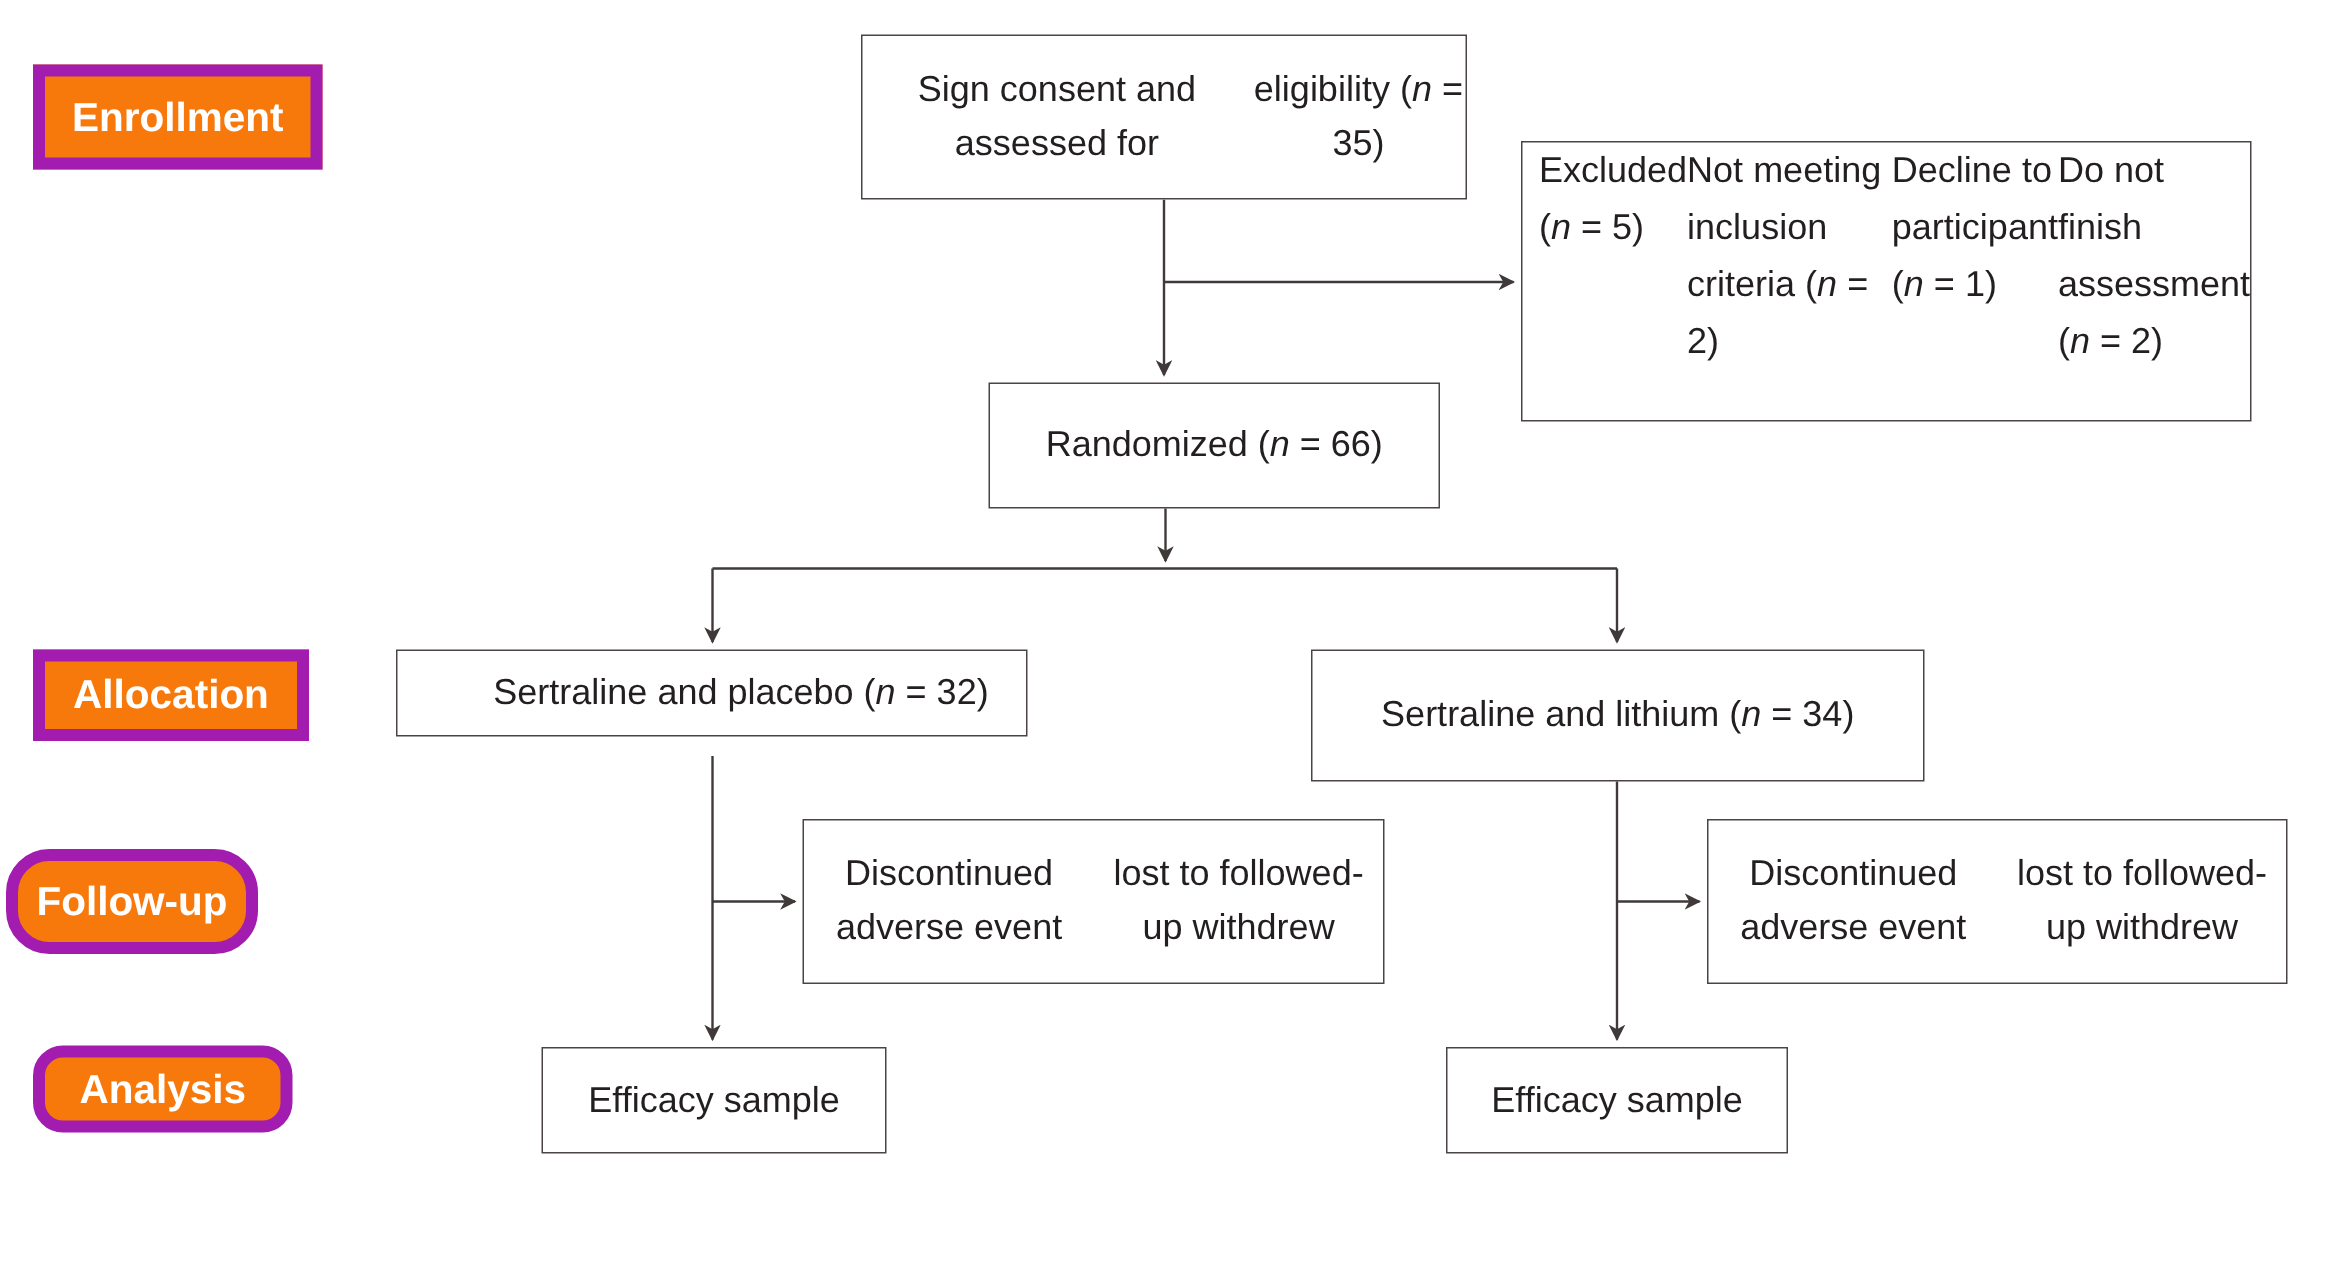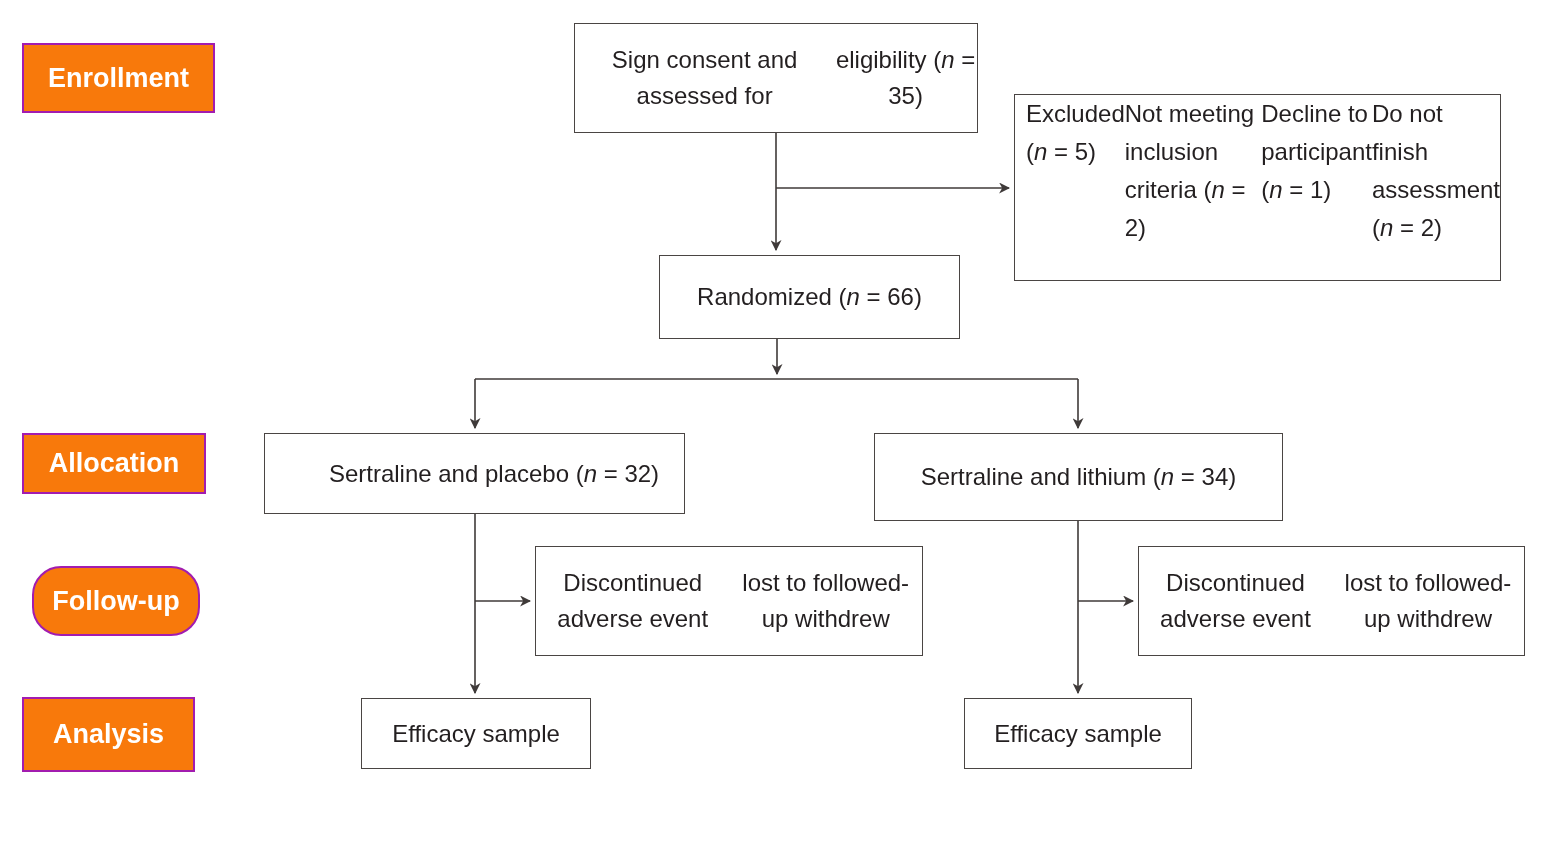--- a/index.html
+++ b/index.html
@@ -22,21 +22,21 @@
     width: 1550px; height: 850px;
   }
   .connectors line {
     stroke: var(--connector, #3F3A39);
     stroke-width: 1.6;
   }
   .stage {
     position: absolute;
     background: var(--stage-bg, #F8790B);
     color: var(--stage-text, #ffffff);
-    border: 2px solid #a21caf;
+    border: 8px solid #a21caf;
     display: flex;
     align-items: center;
     justify-content: center;
     font-weight: bold;
     font-size: 27px;
     box-sizing: border-box;
   }
   .box {
     position: absolute;
     background: #ffffff;
@@ -45,29 +45,29 @@
     align-items: center;
     justify-content: center;
     text-align: center;
     font-size: 24px;
     line-height: 1.5;
     box-sizing: border-box;
   }
   .box i { font-style: italic; }
   #stage-enrollment { left: 22px;  top: 43px;  width: 193px; height: 70px; }
   #stage-allocation { left: 22px;  top: 433px; width: 184px; height: 61px; }
-  #stage-followup   { left: 32px;  top: 566px; width: 168px; height: 70px; border-radius: 29px; }
-  #stage-analysis   { left: 22px;  top: 697px; width: 173px; height: 75px; }
+  #stage-followup   { left: 4px;  top: 566px; width: 168px; height: 70px; border-radius: 29px; }
+  #stage-analysis   { left: 22px;  top: 697px; width: 173px; height: 58px; border-radius: 20px; }
 
   #box-consent        { left: 574px;  top: 23px;  width: 404px; height: 110px; }
   #box-excluded       { left: 1014px; top: 94px;  width: 487px; height: 187px;
                         align-items: flex-start; text-align: left;
                         padding-left: 11px; line-height: 1.58; }
   #box-randomized     { left: 659px;  top: 255px; width: 301px; height: 84px; }
-  #box-arm-placebo    { left: 264px;  top: 433px; width: 421px; height: 81px; padding-left: 39px; }
+  #box-arm-placebo    { left: 264px;  top: 433px; width: 421px; height: 58px; padding-left: 39px; }
   #box-arm-lithium    { left: 874px;  top: 433px; width: 409px; height: 88px; }
   #box-followup-left  { left: 535px;  top: 546px; width: 388px; height: 110px; }
   #box-followup-right { left: 1138px; top: 546px; width: 387px; height: 110px; }
   #box-efficacy-left  { left: 361px;  top: 698px; width: 230px; height: 71px; }
   #box-efficacy-right { left: 964px;  top: 698px; width: 228px; height: 71px; }
 </style>
 </head>
 <body>
 
 <div class="canvas">

